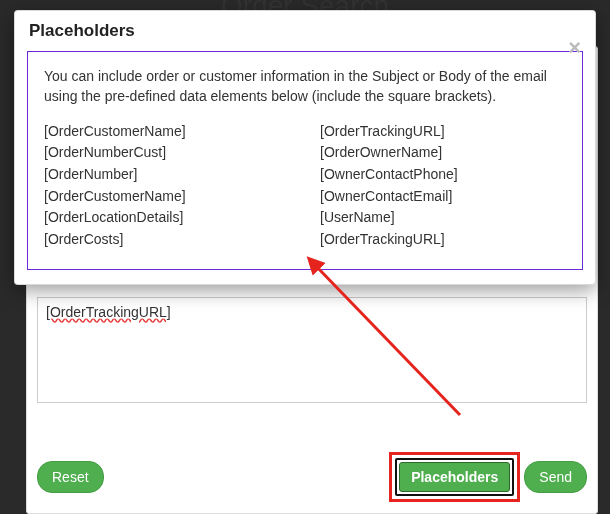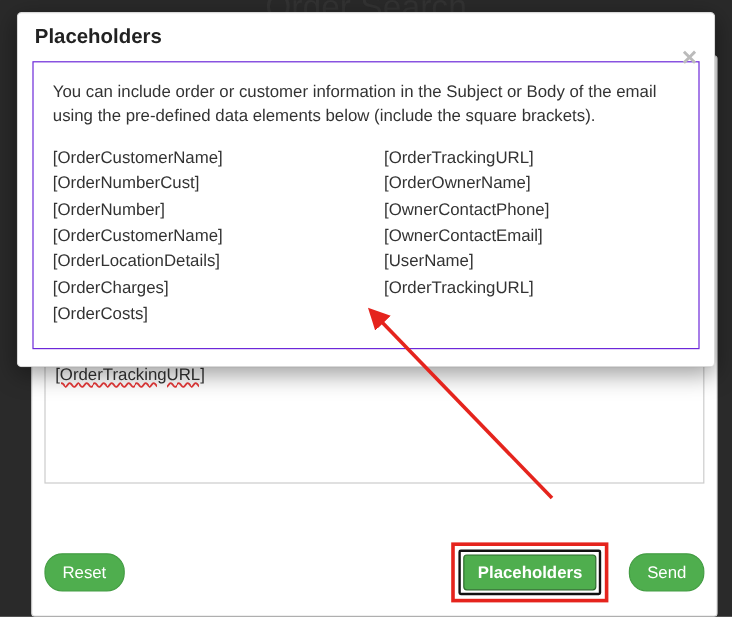--- a/index.html
+++ b/index.html
@@ -165,38 +165,37 @@
   </div>
 
   <div class="btn-row">
     <button class="btn">Reset</button>
     <div class="spacer"></div>
     <div class="highlight-group">
       <span class="highlight-inner">
         <button class="btn-placeholders">Placeholders</button>
       </span>
     </div>
-    <button class="btn" style="margin-left:17px">Send</button>
+    <button class="btn" style="margin-left:4px">Send</button>
   </div>
 
 </div>
 
 <div class="modal">
   <div class="modal-title">Placeholders</div>
   <div class="modal-close">×</div>
   <div class="modal-inner">
     <p class="modal-desc">You can include order or customer information in the Subject or Body of the email using the pre-defined data elements below (include the square brackets).</p>
     <div class="placeholder-cols">
       <div class="placeholder-col" id="col-left">
           <div>[OrderCustomerName]</div>
           <div>[OrderNumberCust]</div>
           <div>[OrderNumber]</div>
           <div>[OrderCustomerName]</div>
           <div>[OrderLocationDetails]</div>
-          <div>[OrderCharges]</div>
           <div>[OrderCosts]</div>
         </div>
       <div class="placeholder-col" id="col-right">
           <div>[OrderTrackingURL]</div>
           <div>[OrderOwnerName]</div>
           <div>[OwnerContactPhone]</div>
           <div>[OwnerContactEmail]</div>
           <div>[UserName]</div>
           <div>[OrderTrackingURL]</div>
         </div>

